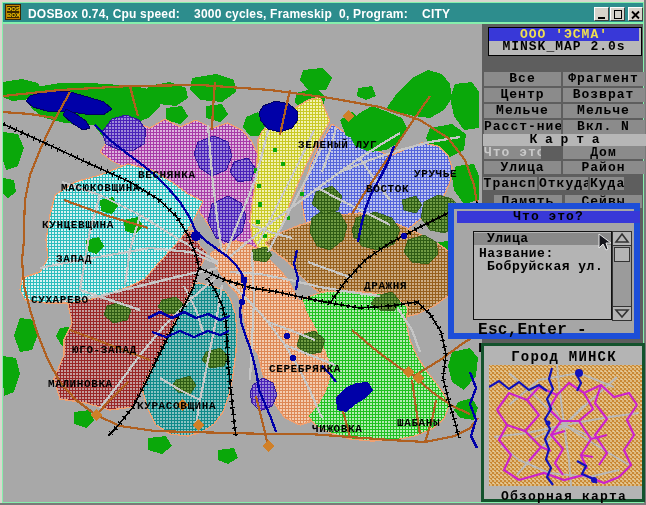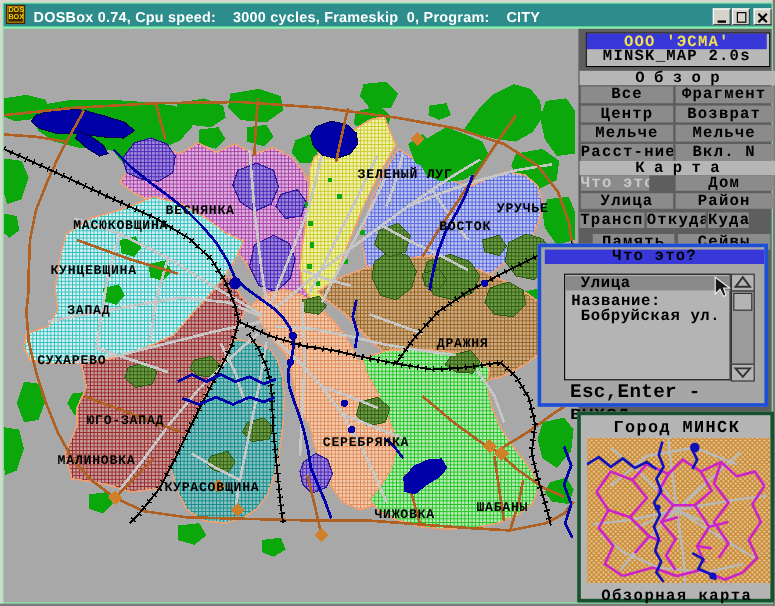--- a/index.html
+++ b/index.html
@@ -270,41 +270,40 @@
 </g>
 </svg>
     </div>
 
     <div class="abs" id="panel"></div>
 
     <div class="abs" style="left:485px;top:3px;width:152px;height:27px;border:1px solid #000;background:#b8b8b8;">
       <div class="abs" style="left:0;top:0;width:150px;height:13px;background:#3838d8;color:#f0e050;font-weight:bold;font-size:13px;text-align:center;line-height:13px;letter-spacing:1px;">ООО 'ЭСМА'</div>
       <div class="abs" style="left:0;top:13px;width:150px;height:12px;color:#000;font-weight:bold;font-size:13px;text-align:center;line-height:12px;letter-spacing:1px;">MINSK_MAP 2.0s</div>
     </div>
-    <div class="hdr" style="left:480px;top:35px;width:163px;height:12px;">О б з о р</div>
     <div class="btn" style="left:481px;top:47.5px;width:77px;height:14px;">Все</div>
     <div class="btn" style="left:559.5px;top:47.5px;width:82px;height:14px;">Фрагмент</div>
     <div class="btn" style="left:481px;top:63.5px;width:77px;height:14px;">Центр</div>
     <div class="btn" style="left:559.5px;top:63.5px;width:82px;height:14px;">Возврат</div>
     <div class="btn" style="left:481px;top:79.5px;width:77px;height:14px;">Мельче</div>
     <div class="btn" style="left:559.5px;top:79.5px;width:82px;height:14px;">Мельче</div>
     <div class="btn" style="left:481px;top:95.5px;width:77px;height:14px;">Расст-ние</div>
     <div class="btn" style="left:559.5px;top:95.5px;width:82px;height:14px;">Вкл. N</div>
     <div class="hdr" style="left:480px;top:110px;width:163px;height:12px;">К а р т а</div>
     <div class="btn" style="left:481px;top:121.5px;width:57px;height:13px;line-height:13px;color:#c9c9c9;">Что это</div>
     <div class="btn" style="left:559.5px;top:121.5px;width:82px;height:13px;line-height:13px;">Дом</div>
     <div class="btn" style="left:481px;top:137px;width:77px;height:13px;line-height:13px;">Улица</div>
     <div class="btn" style="left:559.5px;top:137px;width:82px;height:13px;line-height:13px;">Район</div>
     <div class="btn" style="left:480px;top:152.5px;width:54px;height:13px;line-height:13px;">Трансп</div>
     <div class="btn" style="left:536px;top:152.5px;width:49px;height:13px;line-height:13px;">Откуда</div>
     <div class="btn" style="left:587px;top:152.5px;width:34px;height:13px;line-height:13px;">Куда</div>
     <div class="btn" style="left:491px;top:171px;width:68px;height:13px;line-height:13px;">Память</div>
     <div class="btn" style="left:562px;top:171px;width:77px;height:13px;line-height:13px;">Сейвы</div>
 
-    <div class="abs" style="left:445px;top:179px;width:192px;height:136px;background:#a6a6a6;border:3px solid #1d4ed8;box-sizing:border-box;">
+    <div class="abs" style="left:445px;top:179px;width:192px;height:136px;background:#a6a6a6;border:6px solid #1d4ed8;box-sizing:border-box;">
       <div class="abs" style="left:3px;top:2px;width:183px;height:12px;background:#3838d8;color:#000;font-weight:bold;font-size:13px;text-align:center;line-height:12px;letter-spacing:1px;">Что это?</div>
       <div class="abs" style="left:19px;top:22px;width:137px;height:87px;background:#b4b4b4;border:1px solid #111;">
         <div class="abs" style="left:0;top:1px;width:137px;height:12px;background:#898989;color:#000;font-weight:bold;font-size:13px;line-height:12px;letter-spacing:0.5px;padding-left:13px;box-sizing:border-box;">Улица</div>
         <div class="abs" style="left:5px;top:14px;color:#000;font-weight:bold;font-size:13px;letter-spacing:0.5px;">Название:</div>
         <div class="abs" style="left:13px;top:27px;color:#000;font-weight:bold;font-size:13px;letter-spacing:0.5px;">Бобруйская ул.</div>
       </div>
       <div class="abs" style="left:158px;top:22px;width:20px;height:89px;">
         <div class="abs" style="left:0;top:0;width:18px;height:13px;background:#b4b4b4;border:1px solid #333;">
           <svg width="18" height="13">
               <path d="M9 2 L15 10 L3 10 Z" fill="none" stroke="#333" stroke-width="1.6"></path>

